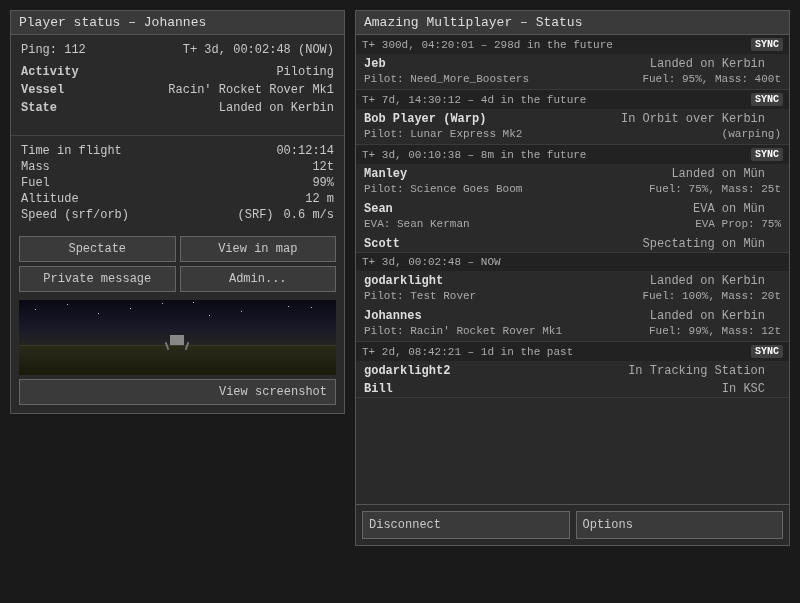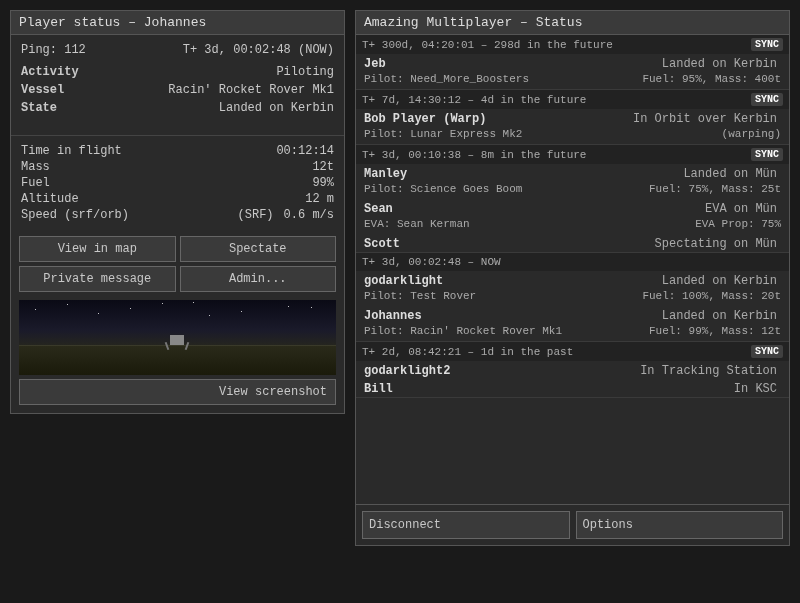--- a/index.html
+++ b/index.html
@@ -218,21 +218,21 @@
       background: #404040;
       color: #fff;
       font-size: 10px;
       font-weight: bold;
       padding: 1px 4px;
       border-radius: 2px;
     }
     .player-row {
       display: flex;
       justify-content: space-between;
-      padding: 3px 12px 1px 8px;
+      padding: 3px 24px 1px 8px;
       font-size: 12px;
       font-weight: bold;
       color: #ddd;
       text-align: right;
     }
     .player-detail-row {
       display: flex;
       justify-content: space-between;
       padding: 1px 8px 4px 8px;
       font-size: 11px;
@@ -306,22 +306,22 @@
     </div>
     <div class="stat-row">
       <span class="stat-label">Speed (srf/orb)</span>
       <span class="stat-value stat-value-pair">
         <span>(SRF)</span>
         <span>0.6 m/s</span>
       </span>
     </div>
   </div>
   <div class="button-grid">
+    <button class="btn">Spectate</button>
     <button class="btn">View in map</button>
-    <button class="btn">Spectate</button>
     <button class="btn">Private message</button>
     <button class="btn">Admin...</button>
   </div>
   <div class="screenshot-container">
     <div class="screenshot-scene">
       <div class="stars">
         <div class="star" style="top:10%;left:15%"></div>
         <div class="star" style="top:20%;left:35%"></div>
         <div class="star" style="top:5%;left:55%"></div>
         <div class="star" style="top:30%;left:70%"></div>

